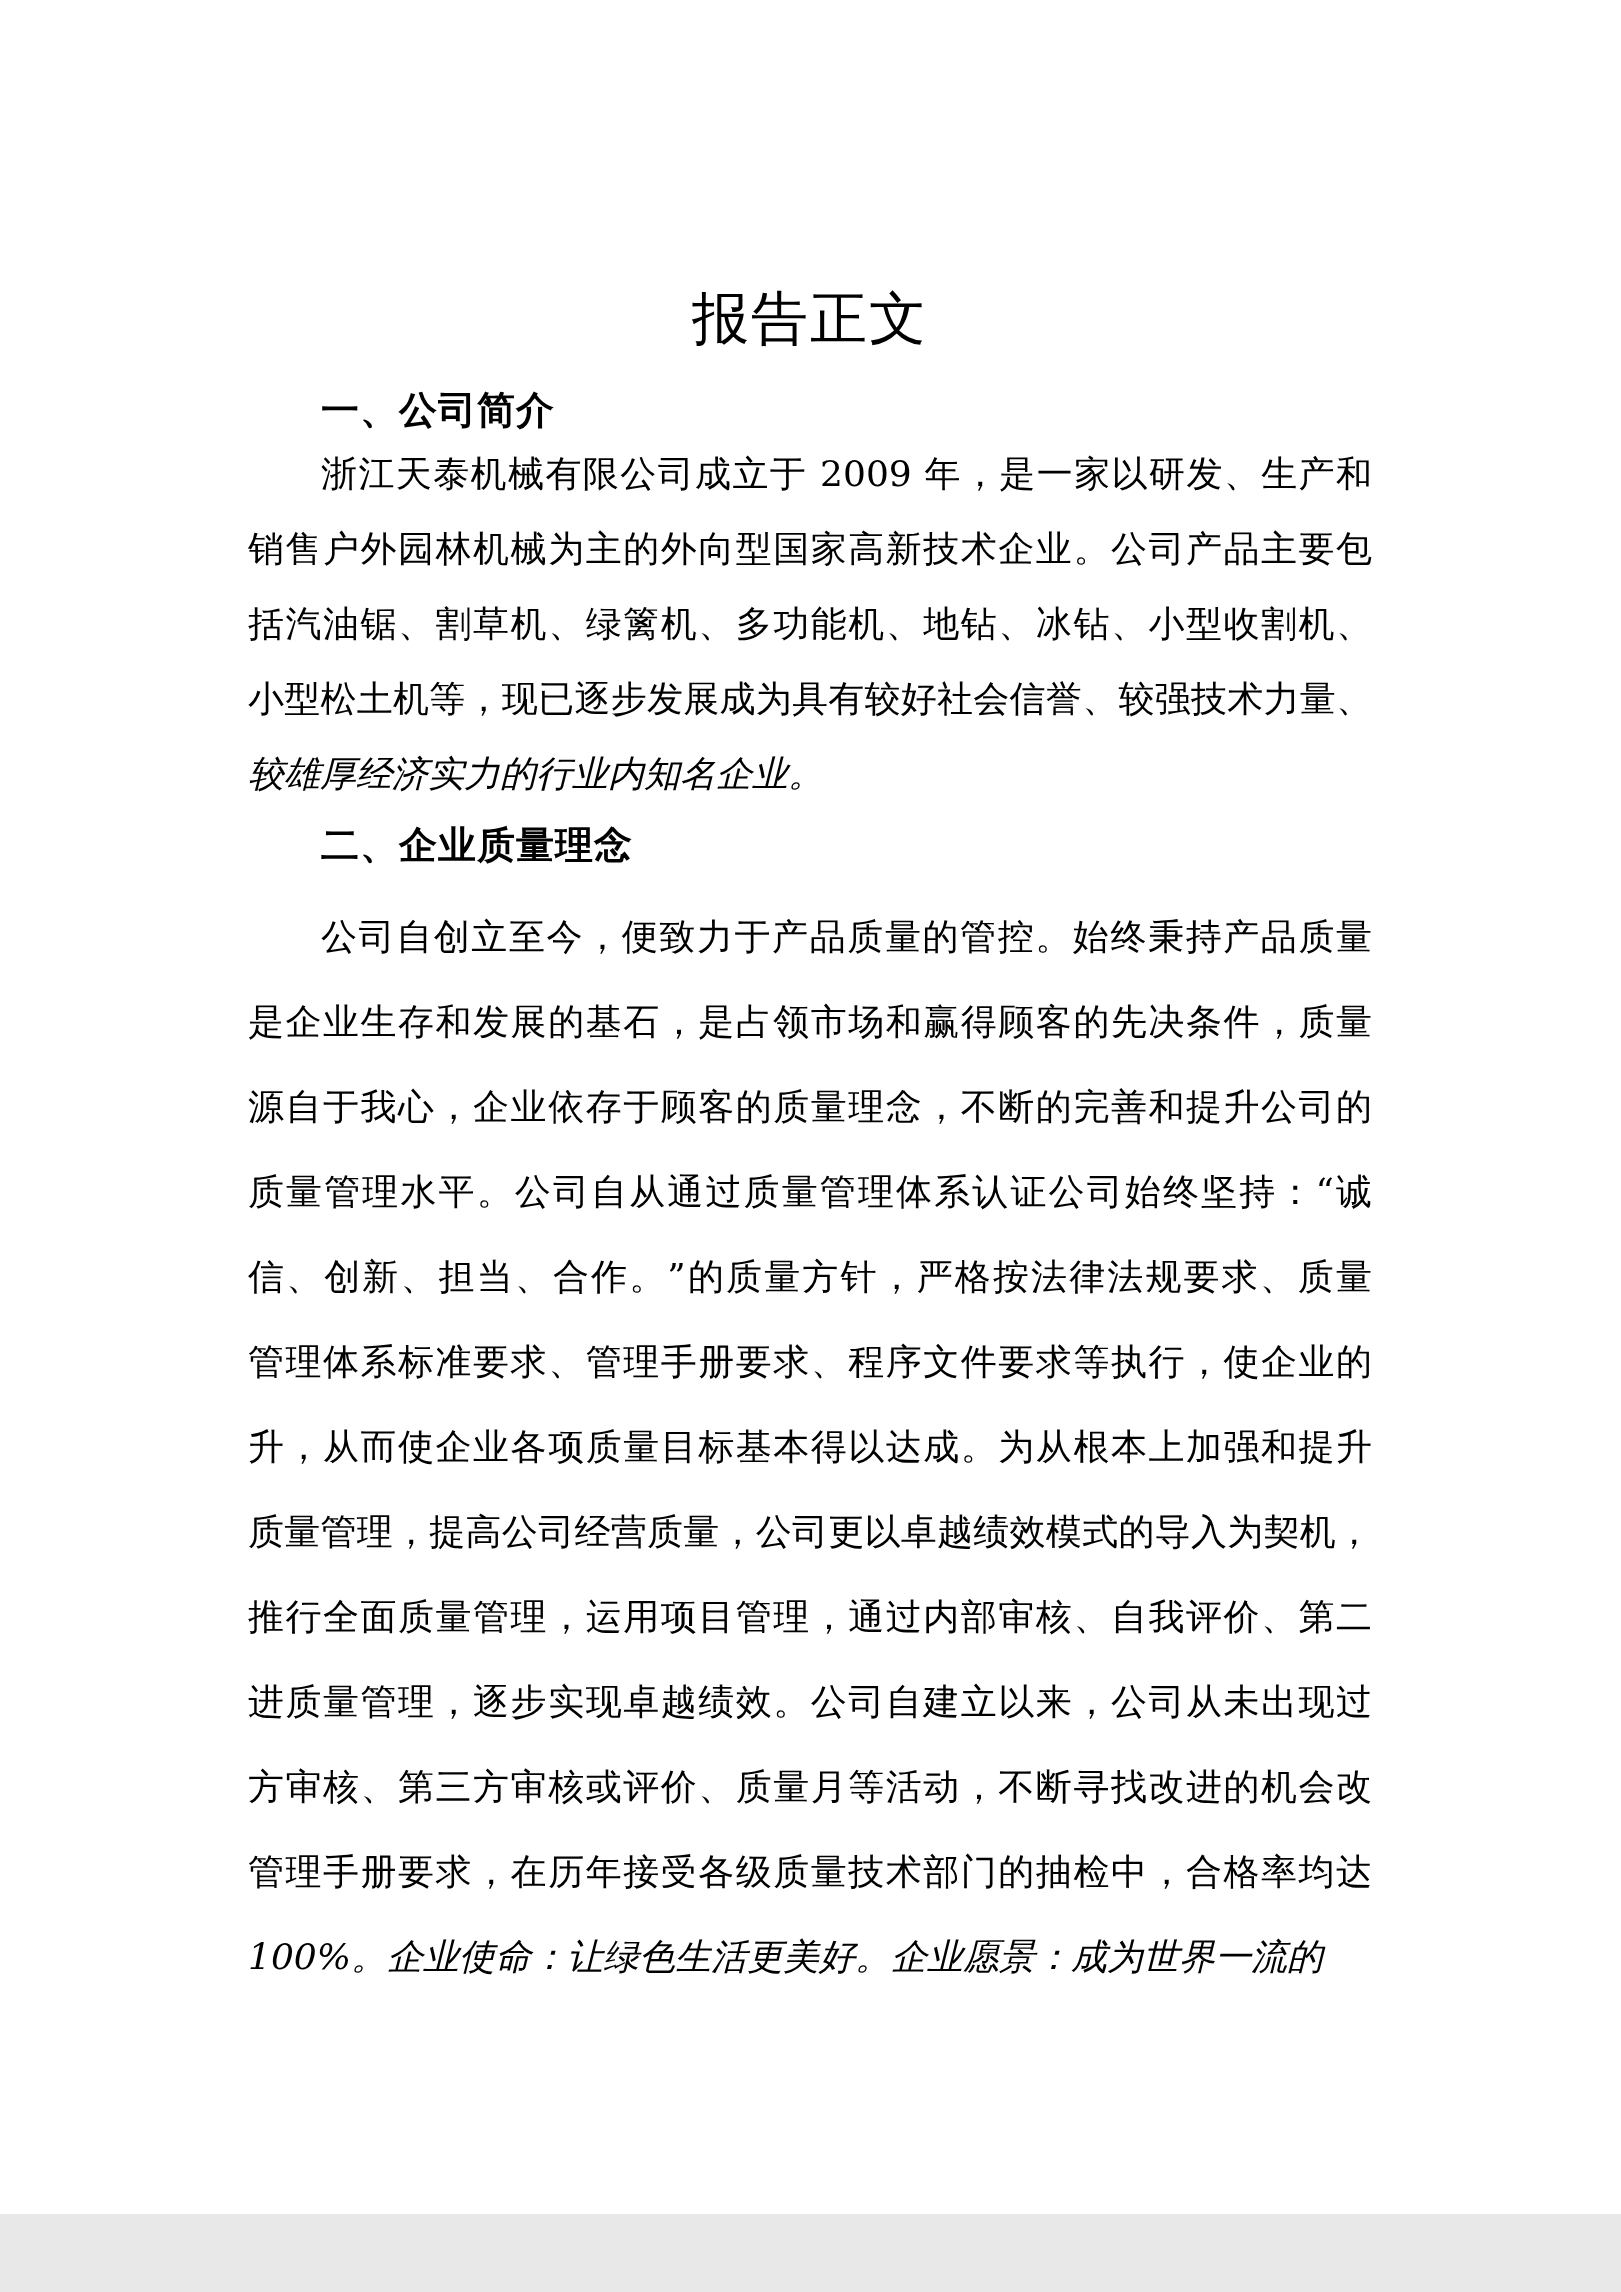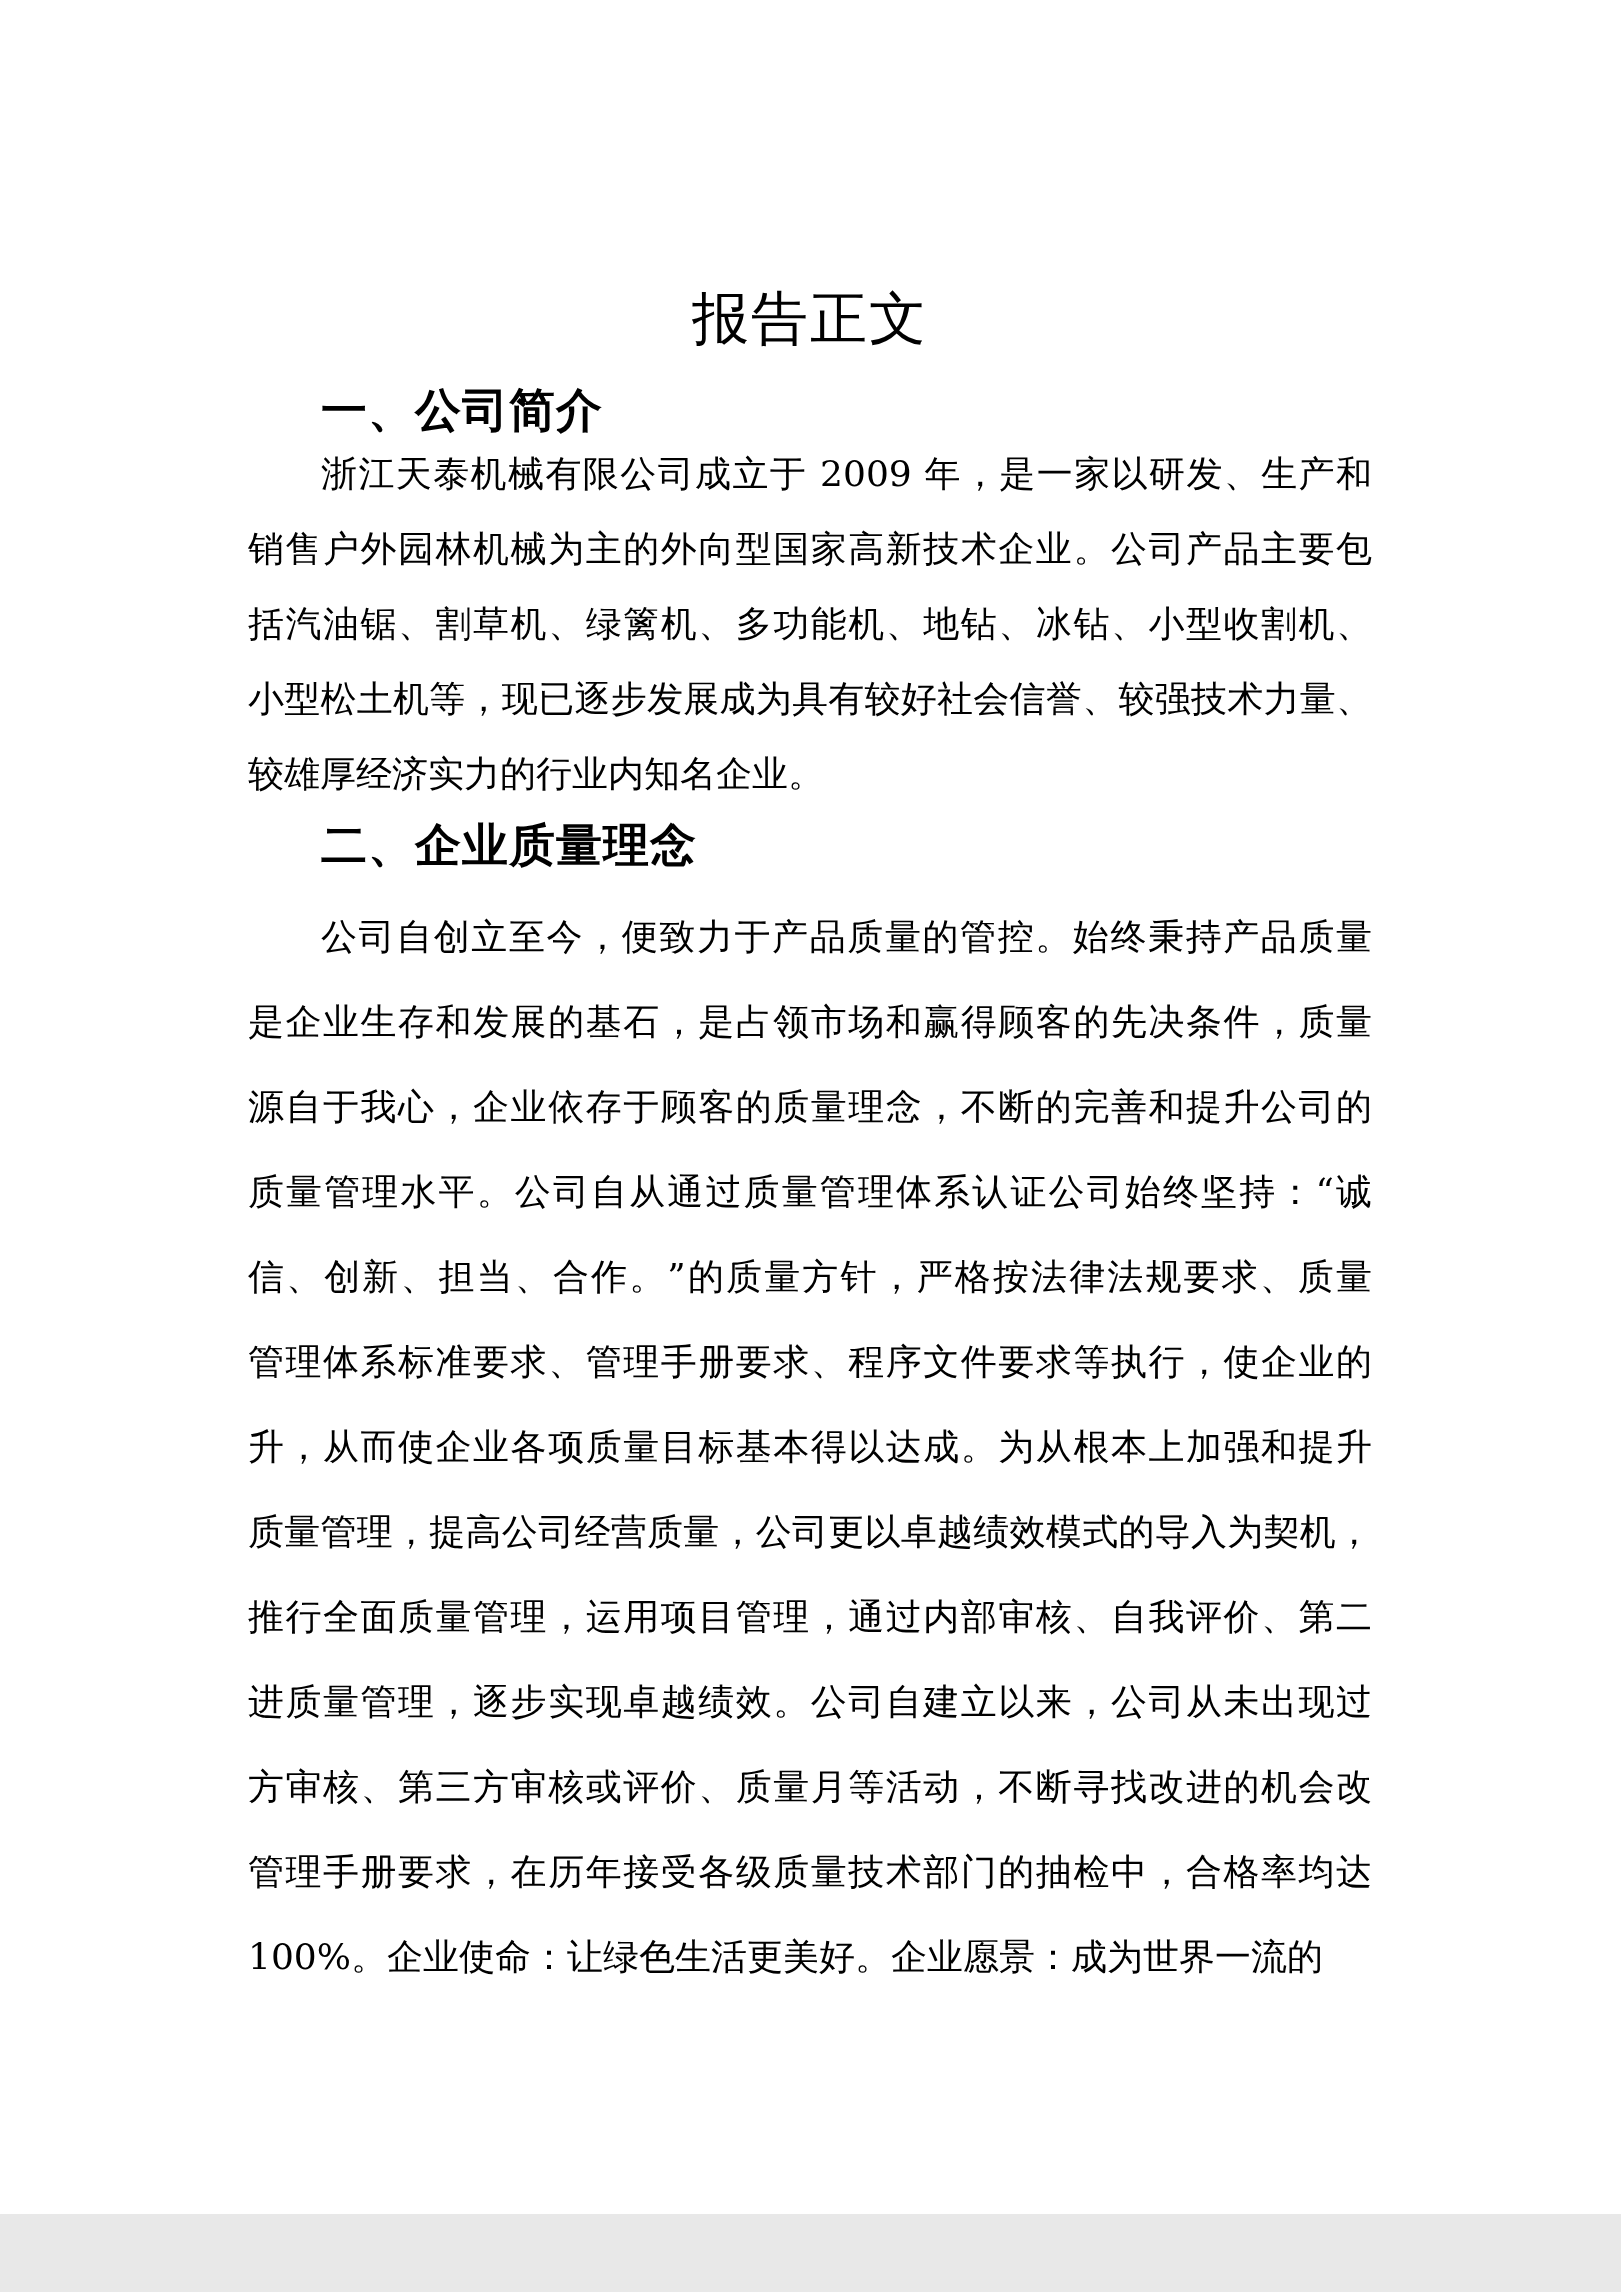--- a/index.html
+++ b/index.html
@@ -23,21 +23,21 @@
   .doc-title {
     margin: 287px 0 0 0;
     font-size: 57px;
     line-height: 63px;
     font-weight: normal;
     text-align: center;
     letter-spacing: 2px;
   }
   .section-heading {
     margin: 0;
-    font-size: 46px;
+    font-size: 38px;
     line-height: 47px;
     font-weight: bold;
     font-family: "DejaVu Sans", "Liberation Sans", sans-serif;
     padding-left: 73px;
     letter-spacing: 1px;
   }
   .heading-1 { margin-top: 37px; }
   .heading-2 { margin-top: 11px; }
   .para {
     font-size: 36px;
@@ -48,20 +48,21 @@
   .para-2 .line { line-height: 85px; }
   .line {
     text-align: justify;
     text-align-last: justify;
     text-justify: inter-character;
     white-space: normal;
   }
   .line.indent { text-indent: 73px; }
   .line.last {
     text-align-last: left;
+    font-style: italic;
   }
 </style>
 </head>
 <body>
 
 <div class="page">
 
   <h1 class="doc-title">报告正文</h1>
 
   <h2 class="section-heading heading-1">一、公司简介</h2>

